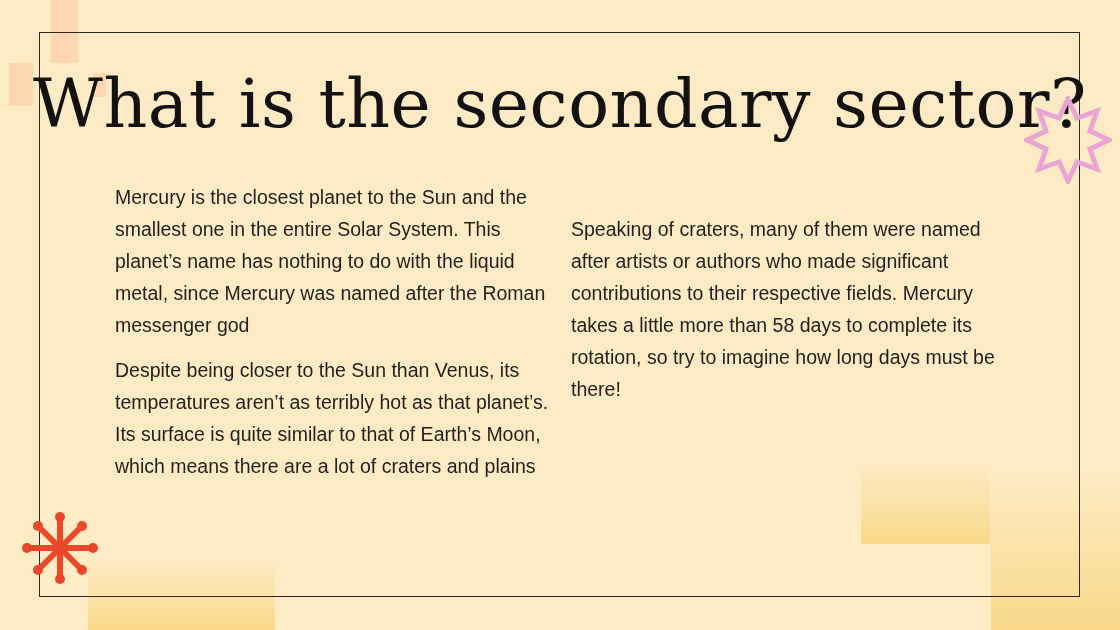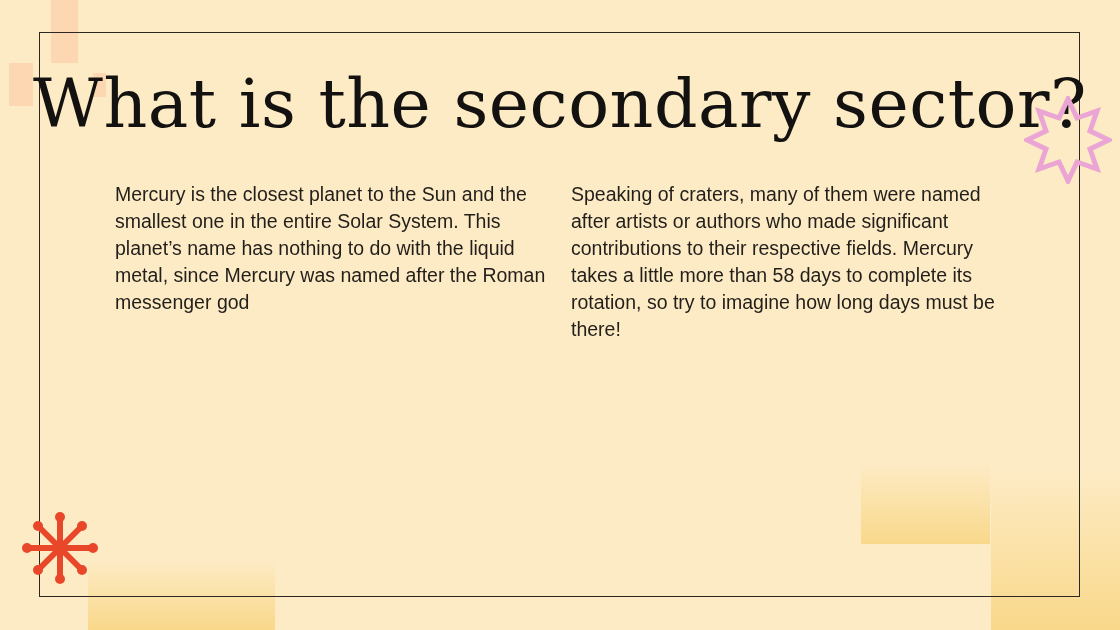--- a/index.html
+++ b/index.html
@@ -24,44 +24,45 @@
       border: 1.5px solid #2c2723; box-sizing: border-box;
     }
     .title {
       position: absolute; left: 0; top: 64px; width: 1120px; text-align: center;
       font-family: "DejaVu Serif", "Liberation Serif", serif;
       font-size: 68px; font-weight: normal; letter-spacing: 0.5px;
       color: #141210; margin: 0;
     }
     .col {
       position: absolute; top: 181px; width: 445px;
-      font-size: 19.5px; line-height: 27px; color: #221f1b;
+      font-size: 19.5px; line-height: 32px; color: #221f1b;
     }
     .col p { margin: 0 0 13px 0; }
     .col-left { left: 115px; }
-    .col-right { left: 571px; }
+    .col-right { left: 571px; margin-top: 32px; }
     .star8 { position: absolute; left: 1024px; top: 96px; width: 88px; height: 88px; }
     .asterisk { position: absolute; left: 22px; top: 510px; width: 76px; height: 76px; }
   </style>
 </head>
 <body>
 
 <div class="deco rect-a"></div>
 <div class="deco rect-b"></div>
 <div class="deco rect-c"></div>
 <div class="deco grad-bl"></div>
 <div class="deco grad-mr"></div>
 <div class="deco grad-br"></div>
 
 <div class="frame"></div>
 
 <h1 class="title">What is the secondary sector?</h1>
 
 <div class="col col-left">
   <p>Mercury is the closest planet to the Sun and the smallest one in the entire Solar System. This planet’s name has nothing to do with the liquid metal, since Mercury was named after the Roman messenger god</p>
+  <p>Despite being closer to the Sun than Venus, its temperatures aren’t as terribly hot as that planet’s. Its surface is quite similar to that of Earth’s Moon, which means there are a lot of craters and plains</p>
 </div>
 
 <div class="col col-right">
   <p>Speaking of craters, many of them were named after artists or authors who made significant contributions to their respective fields. Mercury takes a little more than 58 days to complete its rotation, so try to imagine how long days must be there!</p>
 </div>
 
 <svg class="star8" viewBox="-44 -44 88 88">
   <polygon points="0,-41 9,-22 29,-29 22,-9 41,0 22,9 29,29 9,22 0,41 -9,22 -29,29 -22,9 -41,0 -22,-9 -29,-29 -9,-22" fill="none" stroke="#eaa5d4" stroke-width="5" stroke-linejoin="miter"></polygon>
 </svg>
 

